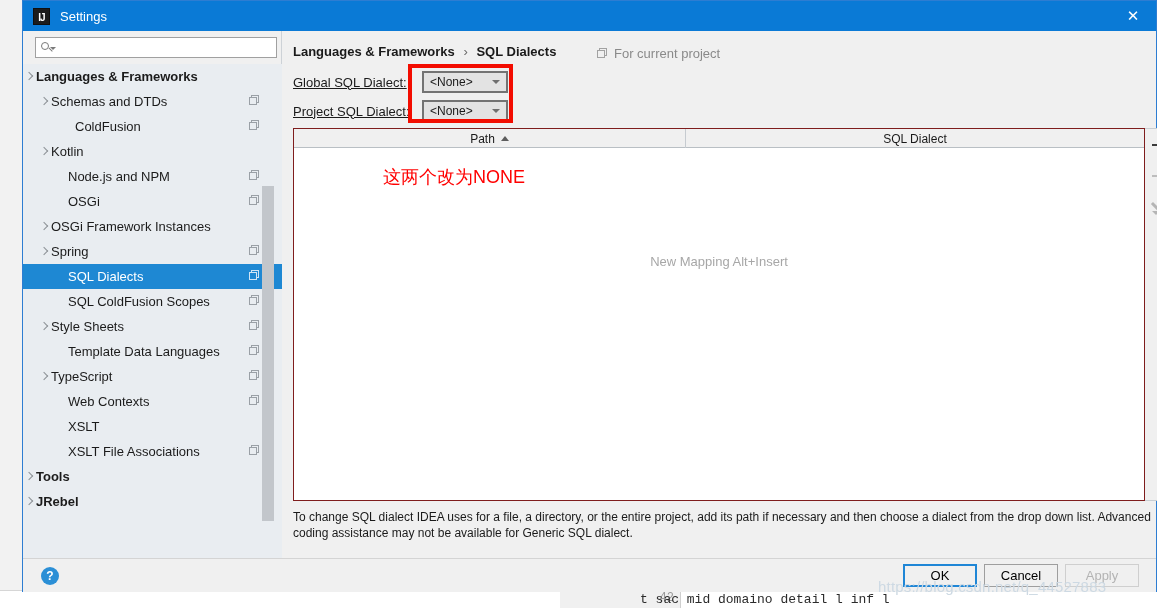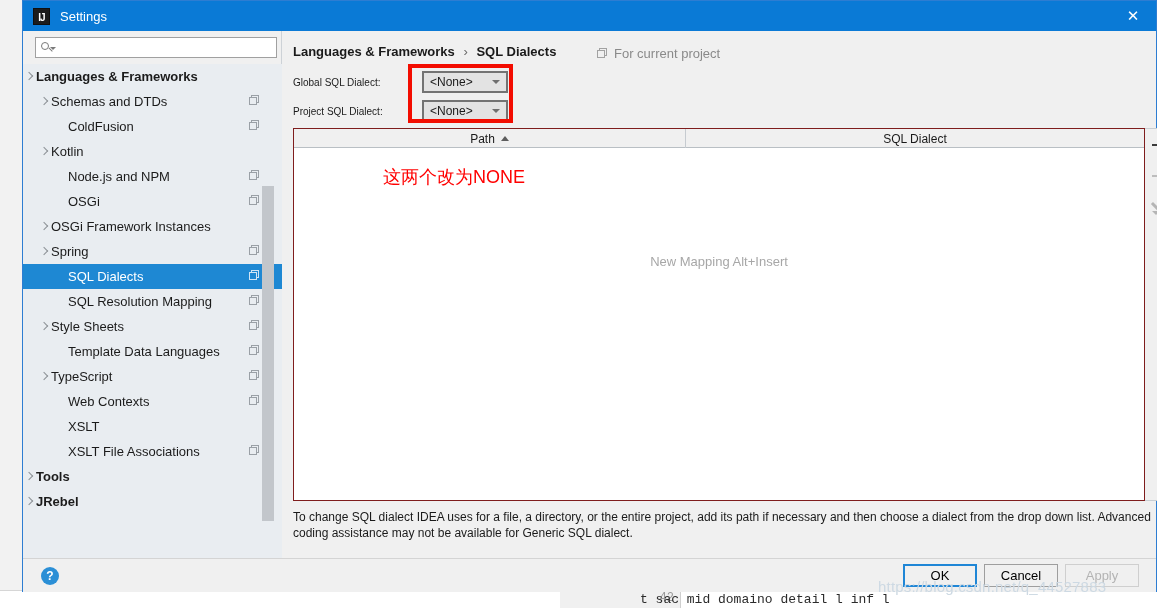--- a/index.html
+++ b/index.html
@@ -83,21 +83,21 @@
   
   .content{position:absolute;left:259px;top:30px;width:874px;height:527px;background:#f0f0f0;}
   .breadcrumb{position:absolute;left:11px;top:13px;font-size:13px;font-weight:bold;color:#1a1a1a;white-space:nowrap;}
   .breadcrumb .sep{font-weight:normal;color:#6b6b6b;margin:0 5px;}
   .for-project{position:absolute;left:315px;top:15px;display:flex;align-items:center;color:#8a8a8a;font-size:13px;}
   .for-project .proj-icon2{position:relative;width:11px;height:11px;margin-right:6px;}
   .for-project .proj-icon2 .b{position:absolute;left:2px;top:0;width:8px;height:8px;border:1.2px solid #a2a2a2;box-sizing:border-box;}
   .for-project .proj-icon2 .f{position:absolute;left:0;top:2px;width:8px;height:8px;border:1.2px solid #a2a2a2;box-sizing:border-box;background:#f0f0f0;}
 
   .field-row{position:absolute;display:flex;align-items:center;}
-  .field-label{font-size:10px;color:#1a1a1a;white-space:nowrap;}
+  .field-label{font-size:13px;color:#1a1a1a;white-space:nowrap;text-decoration:underline;}
   .combo{
     width:86px;height:22px;background:#e3e3e3;border:2px solid #737373;box-sizing:border-box;
     display:flex;align-items:center;justify-content:space-between;padding:0 6px;cursor:pointer;
   }
   .combo .val{font-size:12px;color:#1a1a1a;}
   .combo .arrow{width:0;height:0;border-left:4px solid transparent;border-right:4px solid transparent;border-top:4px solid #6f6f6f;}
   .redbox{position:absolute;left:385px;top:63px;width:105px;height:59px;border:4px solid #f30c00;box-sizing:border-box;}
 
   
   .table-wrap{position:absolute;left:11px;top:97px;width:852px;height:373px;background:#ffffff;border:1px solid #7f1d1d;box-sizing:border-box;}
@@ -177,21 +177,21 @@
         <span class="label bold">Languages &amp; Frameworks</span>
       </div>
       <div class="tree-item" style="padding-left: 15px;">
         <span class="chev closed"></span>
         <span class="label">Schemas and DTDs</span>
         <span class="proj-icon">
           <span class="b"></span>
           <span class="f"></span>
         </span>
       </div>
-      <div class="tree-item" style="padding-left: 32px;">
+      <div class="tree-item" style="padding-left: 32px; gap: 7px;">
         <span class="chev none"></span>
         <span class="label">ColdFusion</span>
         <span class="proj-icon">
           <span class="b"></span>
           <span class="f"></span>
         </span>
       </div>
       <div class="tree-item" style="padding-left: 15px;">
         <span class="chev closed"></span>
         <span class="label">Kotlin</span>
@@ -227,21 +227,21 @@
       <div class="tree-item selected" style="padding-left: 32px;">
         <span class="chev none"></span>
         <span class="label">SQL Dialects</span>
         <span class="proj-icon">
           <span class="b"></span>
           <span class="f"></span>
         </span>
       </div>
       <div class="tree-item" style="padding-left: 32px;">
         <span class="chev none"></span>
-        <span class="label">SQL Resolution Mapping</span>
+        <span class="label">SQL ColdFusion Scopes</span>
         <span class="proj-icon">
           <span class="b"></span>
           <span class="f"></span>
         </span>
       </div>
       <div class="tree-item" style="padding-left: 15px;">
         <span class="chev closed"></span>
         <span class="label">Style Sheets</span>
         <span class="proj-icon">
           <span class="b"></span>

